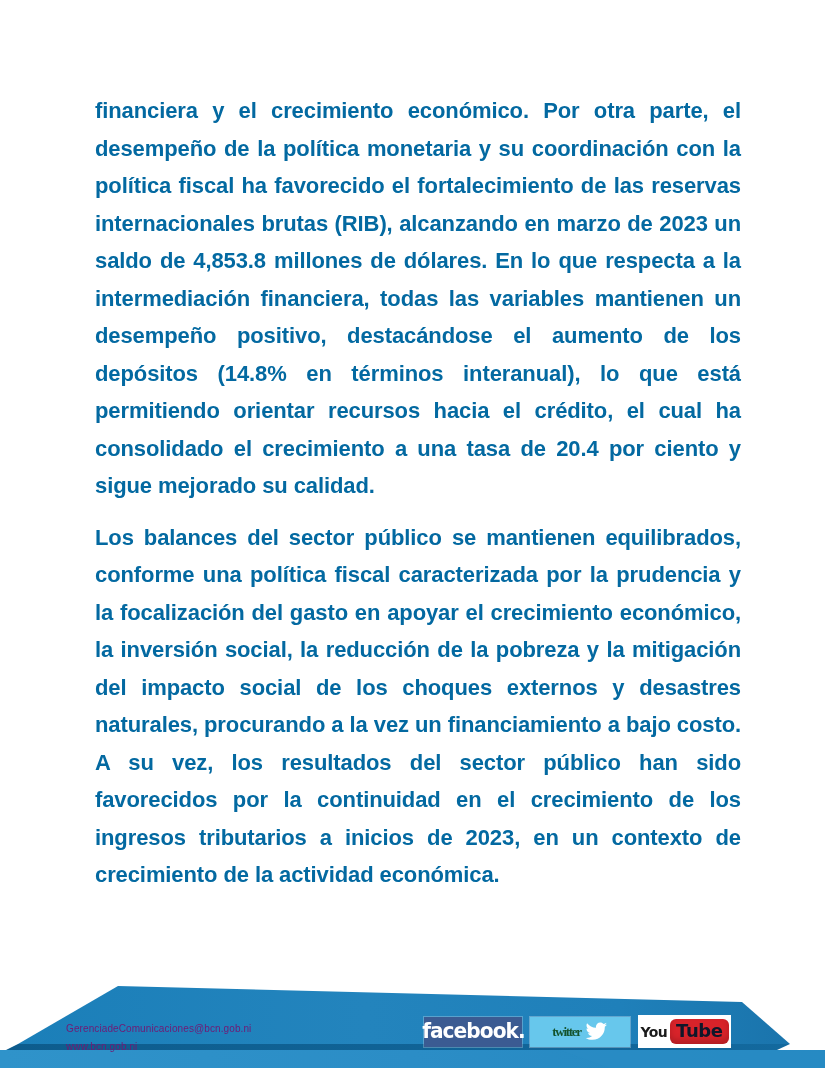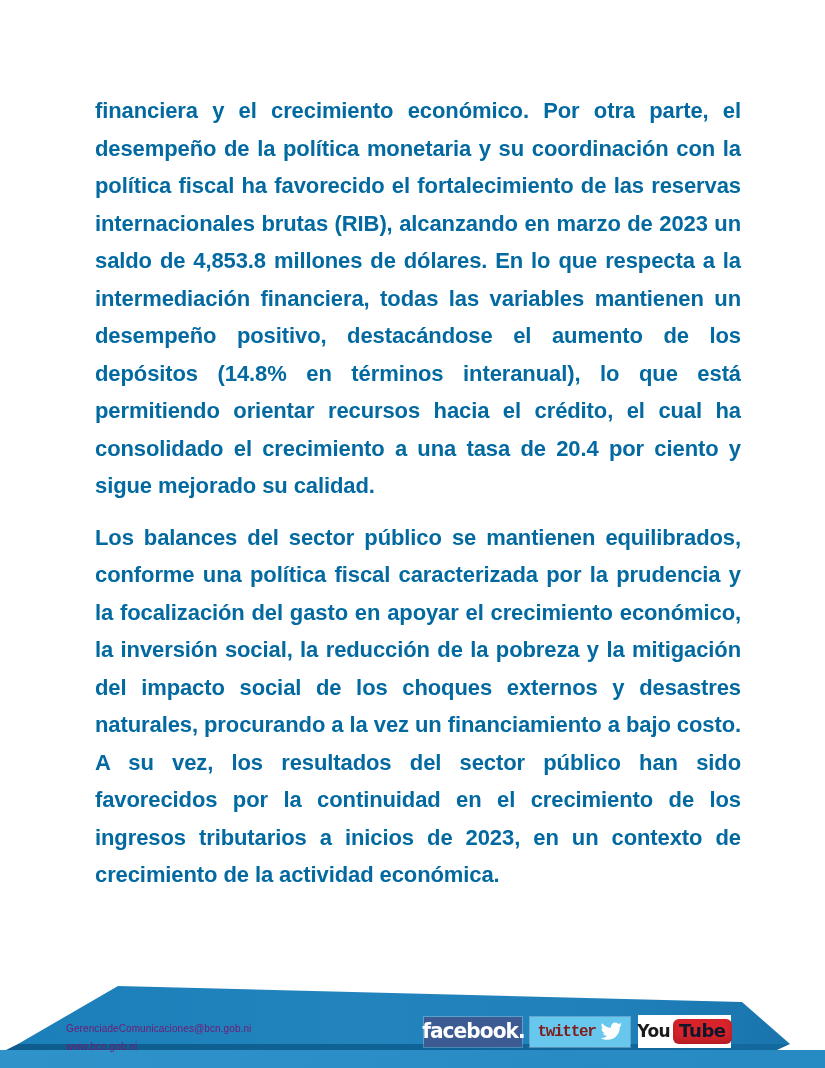--- a/index.html
+++ b/index.html
@@ -106,24 +106,24 @@
     width: 100px;
     height: 30px;
     background: #67c7ec;
     display: flex;
     align-items: center;
     justify-content: center;
     gap: 2px;
     box-shadow: 0 0 0 1px rgba(255,255,255,0.3);
   }
   .tw-badge span {
-    color: #7f1d1d;
-    font-family: Liberation Mono, monospace;
-    font-weight: bold;
-    font-size: 16px;
+    color: #14532d;
+    font-family: Liberation Serif, serif;
+    font-weight: bold;
+    font-size: 13px;
     letter-spacing: -1.3px;
     line-height: 1;
   }
   .tw-bird {
     display: block;
     margin-left: 1px;
   }
 
   
   .yt-badge {
@@ -134,21 +134,21 @@
     align-items: center;
     justify-content: center;
     gap: 3px;
     padding: 0 3px;
     box-sizing: border-box;
   }
   .yt-you {
     color: #1a1a1a;
     font-family: "DejaVu Sans", sans-serif;
     font-weight: bold;
-    font-size: 17px;
+    font-size: 14px;
     letter-spacing: -0.6px;
     line-height: 1;
   }
   .yt-tube {
     background: #d8232a;
     color: #0f172a;
     font-family: "DejaVu Sans", sans-serif;
     font-weight: bold;
     font-size: 18px;
     letter-spacing: -0.4px;

